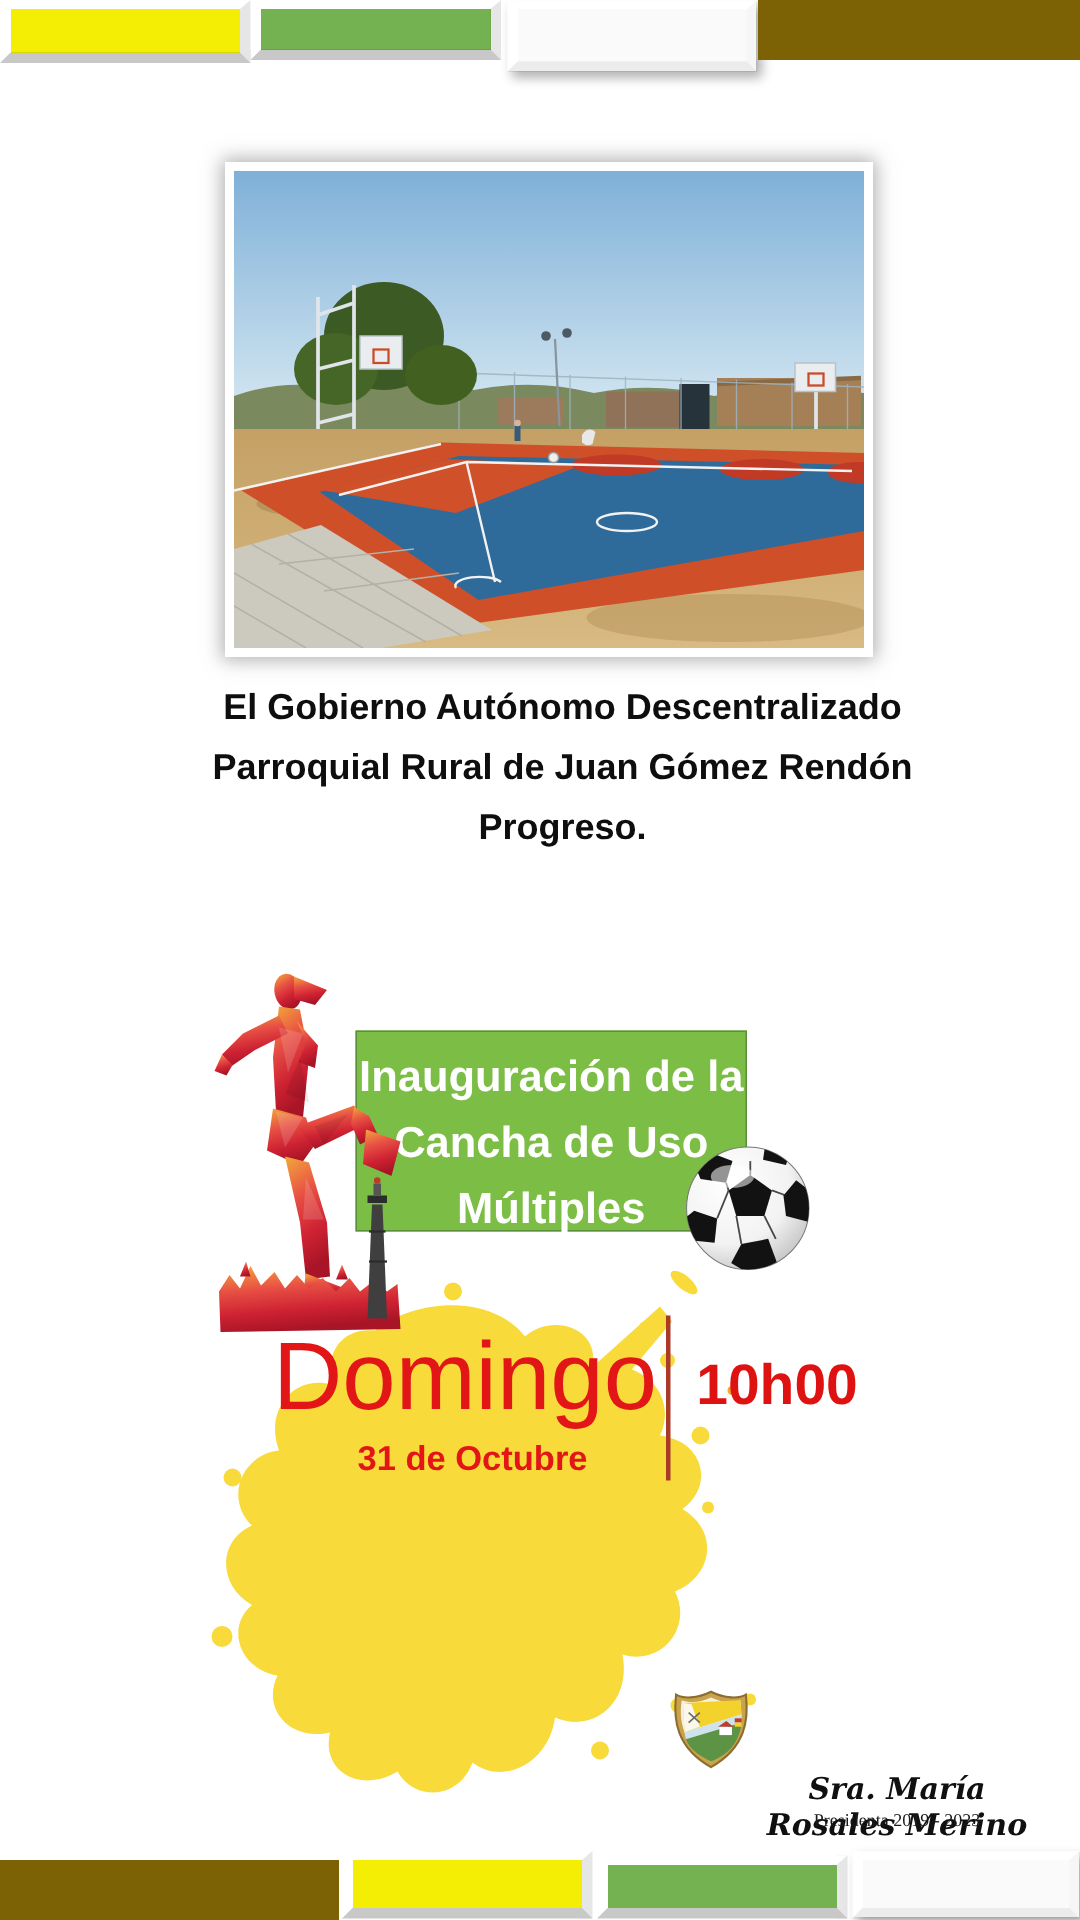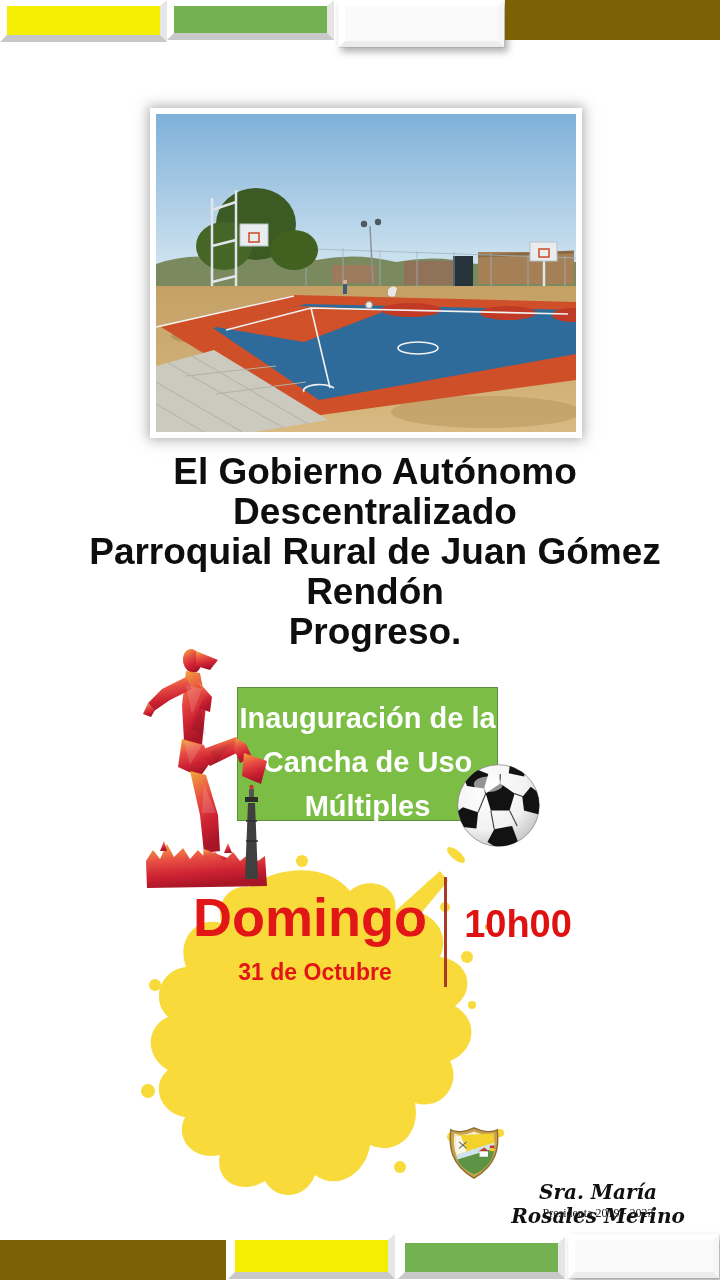--- a/index.html
+++ b/index.html
@@ -30,40 +30,40 @@
   #photo-frame{
     left:150px;top:108px;width:420px;height:318px;
     border:6px solid #ffffff;
     box-shadow:0 0 12px 2px rgba(110,110,110,.55), 0 0 4px 6px rgba(255,255,255,.9);
     background:#cfe3ef;
   }
   #photo-frame svg{display:block;}
   
   #title{
     left:30px;top:452px;width:690px;text-align:center;
-    font-size:37px;line-height:40px;font-weight:bold;color:#0e0e0e;
+    font-size:24px;line-height:40px;font-weight:bold;color:#0e0e0e;
   }
   #invite{
     left:30px;top:606px;width:680px;text-align:center;
     font-size:29px;font-weight:bold;color:#0e0e0e;
   }
   #event-box{
     left:237px;top:687px;width:259px;height:132px;
     background:#7cbe45;border:1px solid #5c8f3c;z-index:2;
     text-align:center;
   }
   #event-box .label{
     margin-top:8px;font-size:29px;line-height:44px;font-weight:bold;color:#ffffff;
   }
   #player{left:140px;top:645px;width:130px;height:248px;z-index:3;}
   #ball{left:456px;top:763px;width:85px;height:85px;z-index:4;}
   #splash{left:100px;top:845px;width:420px;height:360px;z-index:1;}
   #event-day{
     left:160px;top:888px;width:300px;text-align:center;z-index:5;
-    font-size:54px;line-height:58px;font-weight:bold;color:#e21616;
+    font-size:64px;line-height:58px;font-weight:normal;color:#e21616;
   }
   #divider-line{
     left:444px;top:877px;width:3px;height:110px;background:#a93a28;z-index:5;
   }
   #event-time{
     left:458px;top:903px;width:120px;text-align:center;z-index:5;
     font-size:38px;font-weight:bold;color:#df1212;
   }
   #event-date{
     left:200px;top:959px;width:230px;text-align:center;z-index:5;

